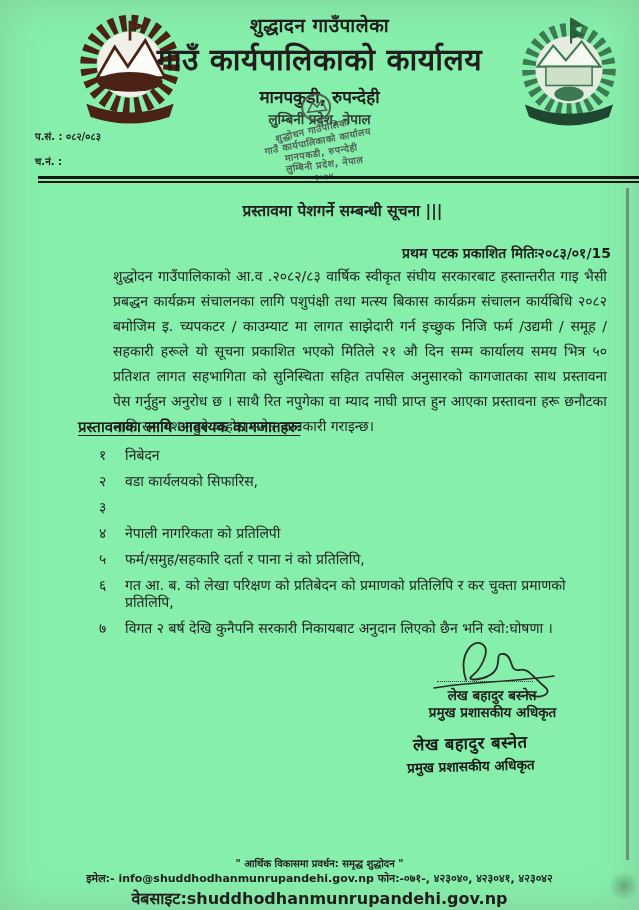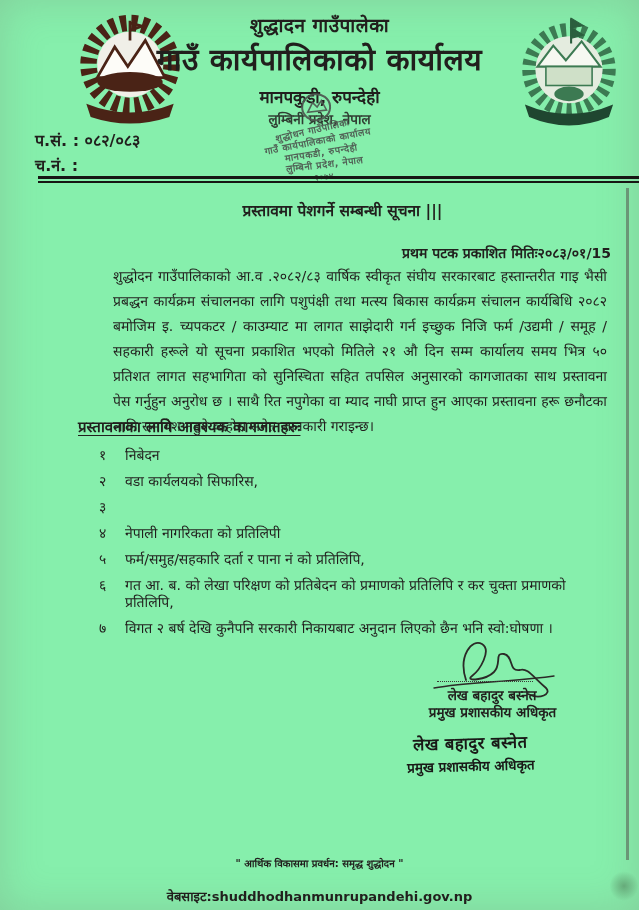--- a/index.html
+++ b/index.html
@@ -9,21 +9,21 @@
     font-family:"DejaVu Sans",sans-serif;
     color:#211f1d;overflow:hidden;
     box-shadow:inset 0 0 40px rgba(120,115,105,.25);
   }
   .abs{position:absolute;}
   .ctr{left:0;right:0;text-align:center;}
   .hdr1{top:12px;font-size:19px;font-weight:bold;letter-spacing:.5px;}
   .hdr2{top:38px;font-size:30px;font-weight:bold;letter-spacing:.5px;}
   .hdr3{top:85px;font-size:17px;font-weight:bold;}
   .hdr4{top:110px;font-size:13.5px;font-weight:600;opacity:.85;}
-  .refline{left:35px;font-size:16px;font-weight:600;}
+  .refline{left:35px;font-size:10px;font-weight:600;}
   .rule{top:176px;left:38px;right:0;height:7px;box-sizing:border-box;
         border-top:3px solid #171614;border-bottom:2px solid #171614;}
   .title{top:199px;font-size:15.5px;font-weight:bold;margin-left:46px;}
   .pub{top:243px;right:28px;font-size:14px;font-weight:bold;text-align:right;}
   .body-par{top:264px;left:77px;width:494px;font-size:14px;line-height:25px;
             text-align:justify;font-weight:500;margin-left:36px;}
   .docs-head{top:416px;left:78px;font-size:15px;font-weight:bold;
              text-decoration:underline;text-underline-offset:3px;}
   .doc-list{top:447px;left:99px;width:480px;}
   .doc-item{display:flex;gap:16px;margin-bottom:9px;font-size:14px;
@@ -32,21 +32,21 @@
   .sig-svg{left:428px;top:636px;}
   .dotline{left:437px;top:681px;width:96px;border-bottom:1.6px dotted #3a3936;}
   .sig-name{top:686px;left:407px;width:170px;text-align:center;font-size:13.5px;font-weight:600;}
   .sig-desig{top:703px;left:395px;width:195px;text-align:center;font-size:13.5px;font-weight:600;}
   .stamp-box{top:731px;left:388px;width:165px;text-align:center;
              transform:rotate(-1.5deg);color:#191917;}
   .stamp-box .n{font-size:16.5px;font-weight:bold;letter-spacing:.5px;}
   .stamp-box .d{font-size:13.5px;font-weight:bold;margin-top:3px;}
   .foot1{top:856px;font-size:10px;font-weight:600;}
   .foot2{top:870px;font-size:11px;font-weight:600;}
-  .foot3{top:887px;font-size:13px;font-weight:600;}
+  .foot3{top:887px;font-size:16px;font-weight:600;}
   
   .ink-stamp{left:228px;top:92px;width:185px;height:110px;color:#4d5850;
              transform:rotate(-7deg);opacity:.92;}
   .ink-stamp .ln{text-align:center;font-size:9.5px;font-weight:bold;line-height:12px;
                  letter-spacing:.5px;white-space:nowrap;}
   .ink-stamp .r1{transform:rotate(-6deg) translateX(-6px);}
   .ink-stamp .r2{transform:rotate(-4deg) translateX(-2px);}
   .ink-stamp .r3{transform:rotate(-2deg);}
   .ink-stamp .r4{transform:rotate(0deg) translateX(2px);}
   .ink-stamp .r5{transform:rotate(1deg);font-size:8.5px;}
@@ -151,18 +151,19 @@
   <div class="abs dotline"></div>
   <div class="abs sig-name">लेख बहादुर बस्नेत</div>
   <div class="abs sig-desig">प्रमुख प्रशासकीय अधिकृत</div>
 
   <div class="abs stamp-box">
     <div class="n">लेख बहादुर बस्नेत</div>
     <div class="d">प्रमुख प्रशासकीय अधिकृत</div>
   </div>
 
   <div class="abs ctr foot1">" आर्थिक विकासमा प्रवर्धन: समृद्ध शुद्धोदन "</div>
+  <div class="abs ctr foot2">इमेल:- info@shuddhodhanmunrupandehi.gov.np फोन:-०७१-, ४२३०४०, ४२३०४१, ४२३०४२</div>
   <div class="abs ctr foot3">वेबसाइट:shuddhodhanmunrupandehi.gov.np</div>
 
   <div class="abs edge-line"></div>
   <div class="abs smudge"></div>
 
 </div>
 
 </body></html>

